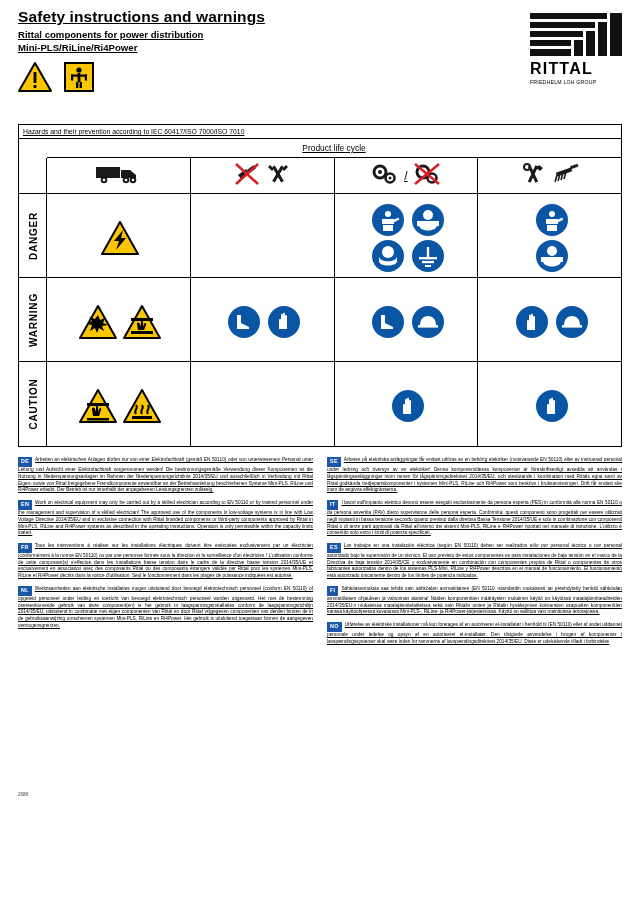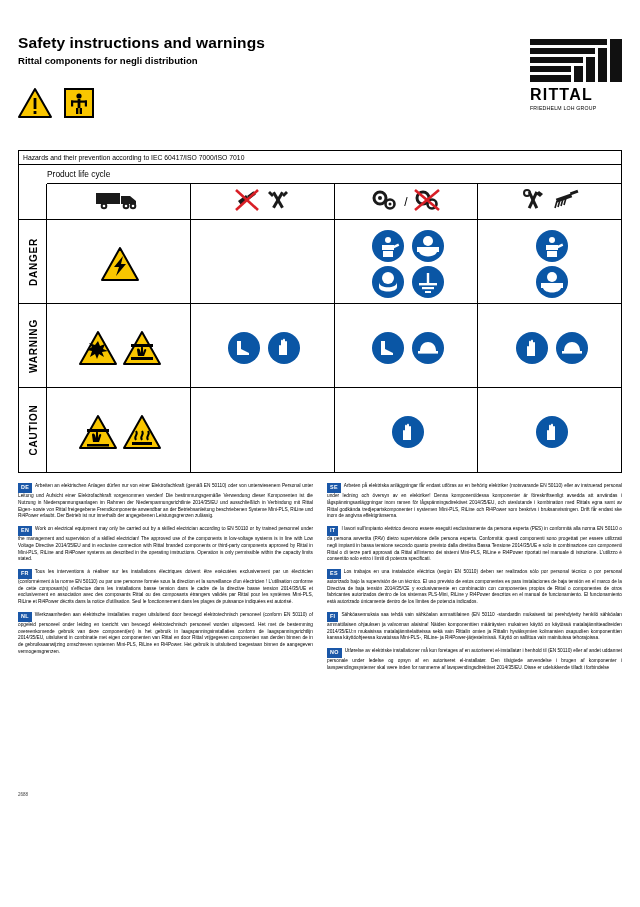--- a/index.html
+++ b/index.html
@@ -10,21 +10,22 @@
     background: #ffffff;
     font-family: "Liberation Sans", sans-serif;
     color: #000000;
     position: relative;
     overflow: hidden;
   }
   .page {
     position: absolute;
     left: 0; top: 0;
     width: 640px; height: 801px;
-    padding: 34px 18px 10px 18px;
+    padding: 8px 18px 10px 18px;
+    text-decoration: underline;
   }
 
   
   .header {
     position: relative;
     height: 112px;
   }
   .title {
     font-size: 15.5px;
     font-weight: bold;
@@ -91,20 +92,21 @@
     border: 1px solid #000;
     margin-top: 4px;
   }
   .tbl-row-head {
     border-bottom: 1px solid #000;
     font-size: 6.8px;
     padding: 3px 4px;
   }
   .lifecycle-title {
     border-bottom: 1px solid #000;
+    text-align: center;
     font-size: 8.4px;
     padding: 4px 0 4px 0;
     margin-left: 28px;
   }
   .grid {
     display: flex;
   }
   .sevcol {
     width: 28px;
     border-right: 1px solid #000;
@@ -193,21 +195,22 @@
     color: #444;
   }
 </style>
 </head>
 <body>
 
 <div class="page">
 
   <div class="header">
     <div class="title">Safety instructions and warnings</div>
-    <div class="subtitle">Rittal components for negli distribution</div>
+    <div class="subtitle">Rittal components for power distribution</div>
+    <div class="subtitle">Mini-PLS/RiLine/Ri4Power</div>
 
     <div class="logo-block">
       <div class="logo-mark">
         <i style="left:0;top:0;width:92px;height:3px"></i>
         <i style="left:0;top:9px;width:80px;height:3px"></i>
         <i style="left:0;top:18px;width:68px;height:3px"></i>
         <i style="left:0;top:27px;width:56px;height:3px"></i>
         <i style="left:0;top:36px;width:44px;height:3px"></i>
         <i style="left:77px;top:0;width:3px;height:46px"></i>
         <i style="left:65px;top:9px;width:3px;height:37px"></i>

